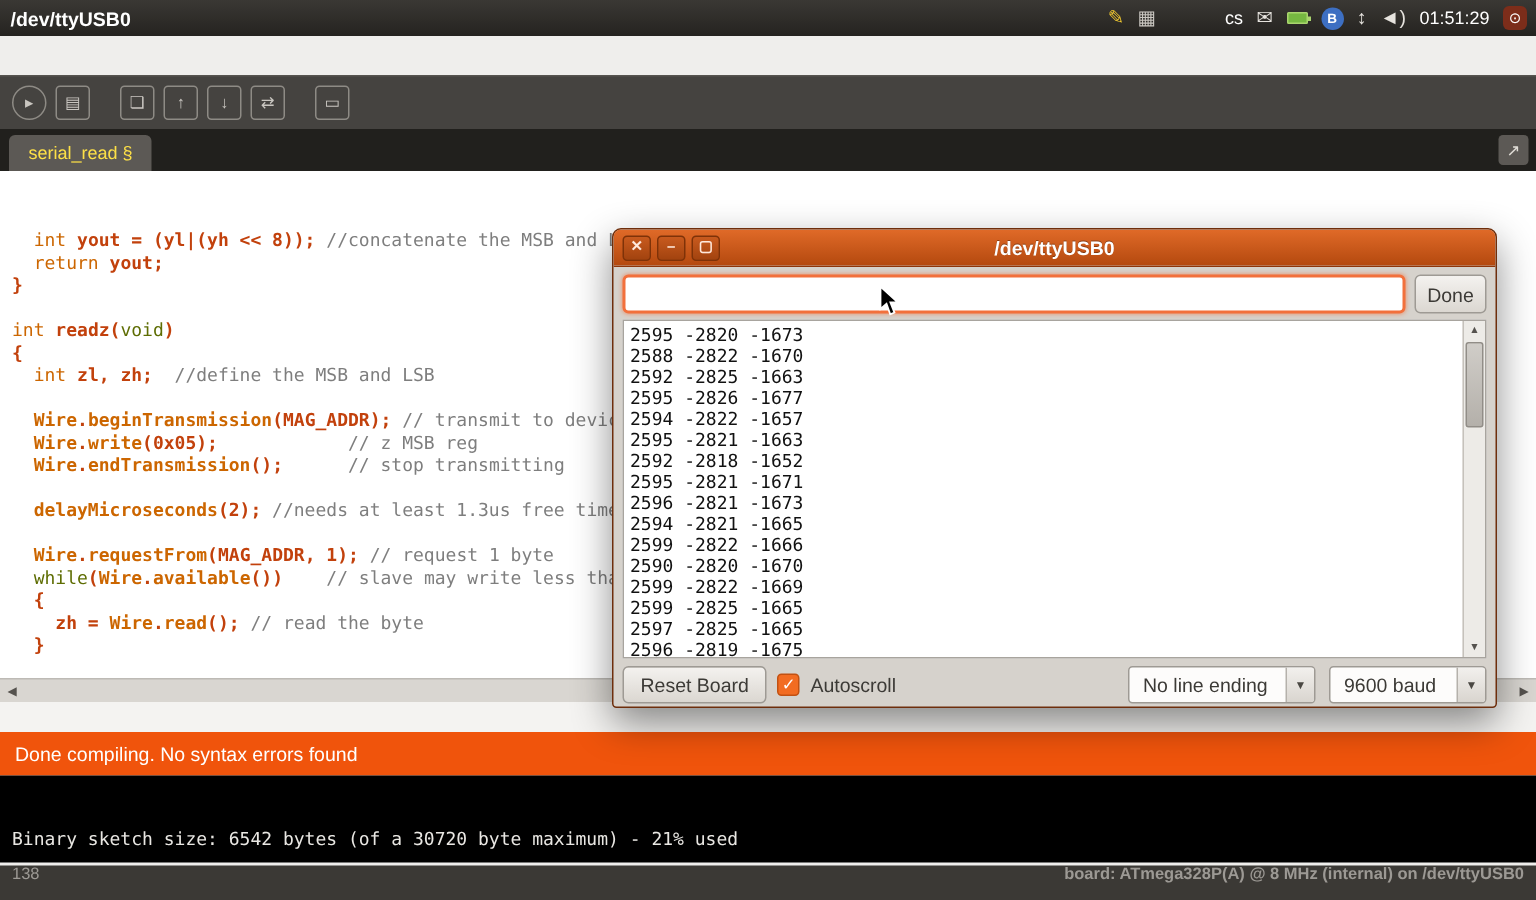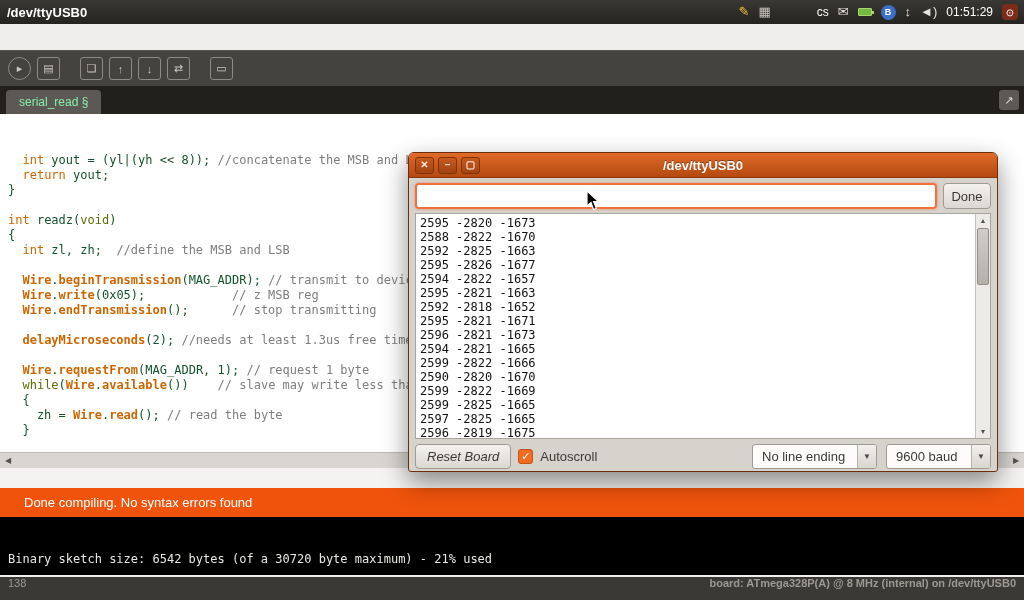--- a/index.html
+++ b/index.html
@@ -32,44 +32,44 @@
   
   .toolbar { position:absolute; top:50px; left:0; right:0; height:36px; background:#454340;
     border-top:1px solid #56544F; display:flex; align-items:center; padding-left:8px; gap:6px; }
   .tb-btn { width:23px; height:23px; border:1px solid #8E8B85; border-radius:3px; background:transparent;
     color:#C9C6C0; display:flex; align-items:center; justify-content:center; font-size:11px; }
   .tb-btn.round { border-radius:50%; }
   .tb-gap { width:8px; }
 
   
   .tab-bar { position:absolute; top:86px; left:0; right:0; height:28px; background:#21201D; }
-  .tab { position:absolute; left:6px; bottom:0; height:24px; background:#5C5955; color:#86efac;
+  .tab { position:absolute; left:6px; bottom:0; height:24px; background:#5C5955; color:#fde047;
     font-size:12px; padding:5px 13px; border-radius:4px 4px 0 0; }
   .tab-menu-btn { position:absolute; right:5px; top:4px; width:20px; height:20px; background:#5C5955;
     border-radius:3px; color:#E0DDD7; display:flex; align-items:center; justify-content:center; font-size:11px; }
 
   
   .editor { position:absolute; top:114px; left:0; right:0; height:338px; background:#FFFFFF;
     padding:9px 0 0 8px; font-family:"DejaVu Sans Mono", monospace; font-size:12px; line-height:15px;
     white-space:pre; color:#111; overflow:hidden; }
   .code-line { white-space:pre; }
-  .tok-p { color:#14532d; }
+  .tok-p { color:#c2410c;font-weight:bold; }
   .tok-k { color:#CC6600; }
   .tok-g { color:#5E6D03; }
   .tok-f { color:#CC6600; font-weight:bold; }
   .tok-c { color:#7E7E7E; }
 
   .editor-hscroll { position:absolute; top:452px; left:0; right:0; height:16px; background:#D9D6D1;
     border-top:1px solid #BDBAB5; display:flex; align-items:center; justify-content:space-between; }
   .hs-arrow { width:16px; text-align:center; font-size:8px; color:#55524E; }
   .editor-gap { position:absolute; top:468px; left:0; right:0; height:20px; background:#F4F3F1; }
 
   
   .status-strip { position:absolute; top:488px; left:0; right:0; height:29px; background:#F0540C;
-    color:#fff; font-size:13px; display:flex; align-items:center; padding-left:24px; }
+    color:#fff; font-size:13px; display:flex; align-items:center; padding-left:10px; }
   .console { position:absolute; top:517px; left:0; right:0; height:58px; background:#000;
     color:#E9E7E3; font-family:"DejaVu Sans Mono", monospace; font-size:12px;
     display:flex; align-items:flex-end; padding:0 0 9px 8px; }
   .footer { position:absolute; top:577px; left:0; right:0; height:23px; background:#3B3935;
     color:#9C9994; font-size:11px; display:flex; align-items:flex-start; padding:0 8px; }
   .footer-right { margin-left:auto;font-weight:bold; }
 
   
   .serial-window { position:absolute; left:408px; top:152px; width:590px; height:320px;
     background:#D6D2CC; border:1px solid #6E2E0C; border-radius:6px 6px 3px 3px;
@@ -97,21 +97,21 @@
   .sw-sb-up { position:absolute; top:0; left:0; right:0; height:13px; font-size:7px; color:#55524E;
     display:flex; align-items:center; justify-content:center; }
   .sw-sb-down { position:absolute; bottom:0; left:0; right:0; height:13px; font-size:7px; color:#55524E;
     display:flex; align-items:center; justify-content:center; }
   .sw-thumb { position:absolute; top:14px; left:1px; right:1px; height:57px;
     background:linear-gradient(#D0CDC8,#B4B0AA); border:1px solid #918D87; border-radius:2px; }
   .sw-controls { position:absolute; left:0; right:0; bottom:0; height:30px; display:flex;
     align-items:center; padding:0 6px; gap:7px; }
   .sw-reset { height:25px; padding:0 11px; background:linear-gradient(#F4F2EF,#DBD7D1);
     border:1px solid #9E9A94; border-radius:4px; font-size:13px; color:#3C3A36;
-    display:flex; align-items:center;font-style:italic; }
+    display:flex; align-items:center; }
   .sw-check { width:15px; height:15px; background:#F26C22; border:1px solid #C25112; border-radius:3px;
     color:#fff; font-size:11px; display:flex; align-items:center; justify-content:center; }
   .sw-label { font-size:13px; color:#3C3A36; }
   .sw-combos { margin-left:auto; display:flex; gap:9px; }
   .combo { display:flex; height:25px; border:1px solid #9E9A94; border-radius:3px; overflow:hidden; background:#FDFCFB; }
   .combo-value { padding:0 9px; font-size:13px; color:#3C3A36; display:flex; align-items:center; }
   .combo-arrow { width:19px; background:linear-gradient(#F2F0ED,#D9D5CF); border-left:1px solid #B5B1AB;
     display:flex; align-items:center; justify-content:center; font-size:8px; color:#4A4843; }
   .combo.lineend .combo-value { min-width:104px; }
   .combo.baud .combo-value { min-width:84px; }

